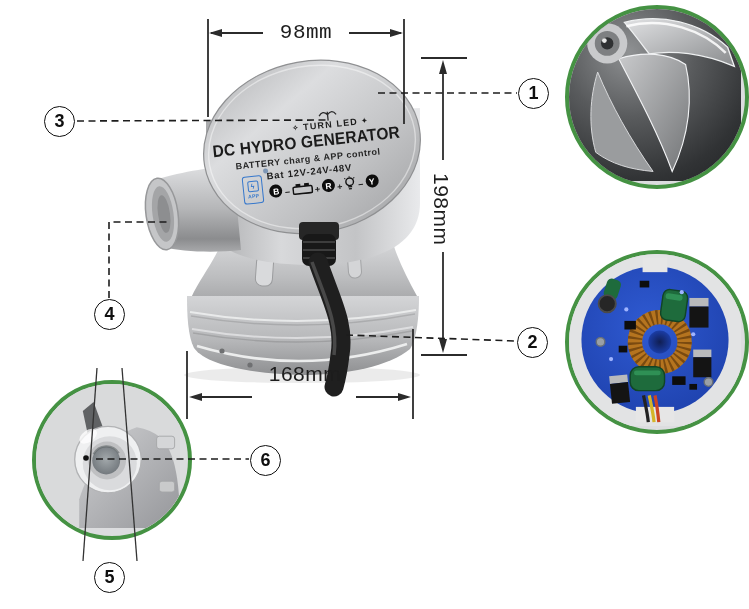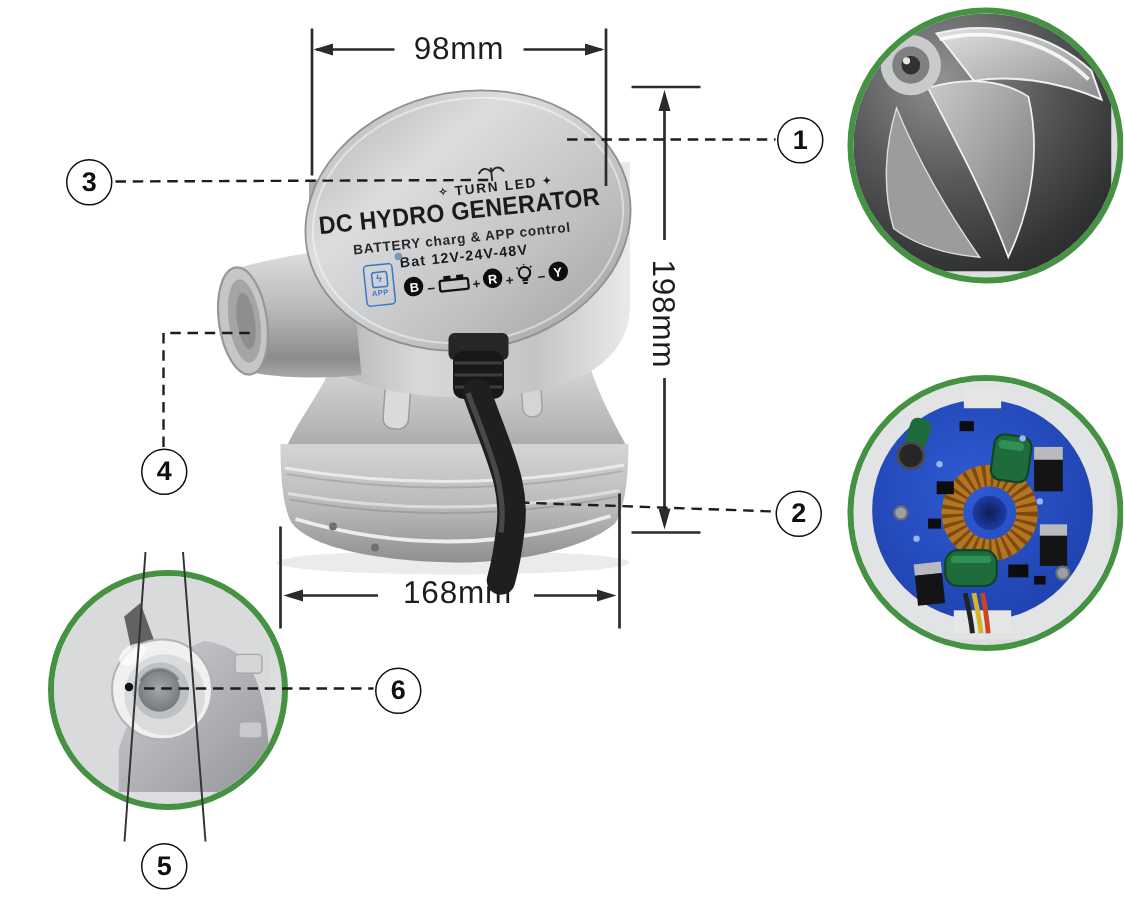--- a/index.html
+++ b/index.html
@@ -2,23 +2,23 @@
 <html><head>
 <meta charset="utf-8">
 <style>
   html,body{margin:0;padding:0;background:#fff;}
   .scene{position:relative;width:749px;height:609px;background:#fff;overflow:hidden;
          font-family:"Liberation Sans",sans-serif;color:#1c1c1c;}
   .layer{position:absolute;left:0;top:0;pointer-events:none;}
 
   
   .dim{position:absolute;font-size:21px;color:#1d1d1d;text-align:center;letter-spacing:.5px;}
-  .dim-top{left:262px;top:21px;width:88px;}
+  .dim-top{left:262px;top:21px;width:88px;font-family:Liberation Mono, monospace;}
   .dim-right{left:429px;top:164px;height:90px;writing-mode:vertical-rl;}
-  .dim-bottom{left:255px;top:384px;width:100px;}
+  .dim-bottom{left:255px;top:362px;width:100px;}
 
   
   .callout{position:absolute;width:29px;height:29px;border:1.7px solid #0f0f0f;border-radius:50%;
            background:#fff;display:flex;align-items:center;justify-content:center;
            font-size:18px;font-weight:bold;color:#0f0f0f;z-index:40;}
 
   
   .inset{position:absolute;border:4px solid #459243;border-radius:50%;overflow:hidden;
          background:#dcdddf;z-index:20;}
   .inset svg{display:block;}

